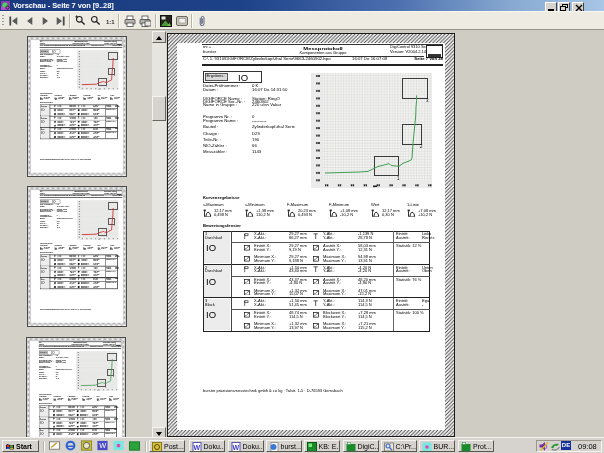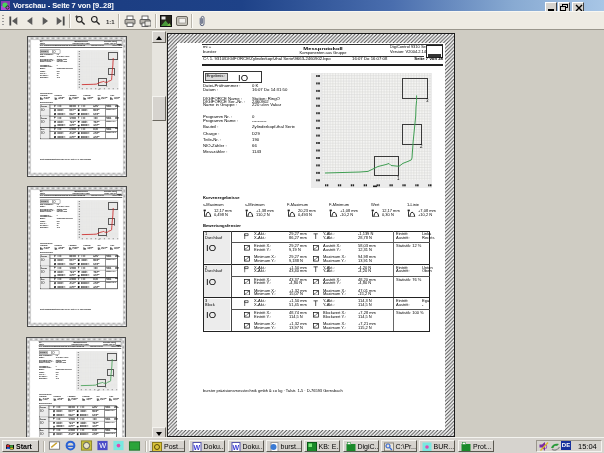--- a/index.html
+++ b/index.html
@@ -1958,13 +1958,13 @@
 <svg class="abs" style="left:538px;top:3px;" width="12" height="11" viewBox="0 0 12 11">
       <path d="M1.5 3.5 h2.5 L7 1 v9 L4 6.5 H1.5 Z" fill="#7a2aa4"></path>
       <path d="M7.5 3 c1.5 1 1.5 4 0 5" stroke="#9a4ac4" stroke-width="1" fill="none"></path>
       <path d="M2.5 9.5 L10 1.5" stroke="#d8b82a" stroke-width="1.3"></path>
     </svg>
 <svg class="abs" style="left:550px;top:3px;" width="11" height="11" viewBox="0 0 11 11">
       <path d="M1 7 C2 3 6 2 9 3 L7 5 C5 4.5 4 5 3.5 7 Z" fill="#2a9a3a"></path>
       <path d="M2 8 C4 10 8 9 9.5 6" stroke="#888" stroke-width="1.2" fill="none"></path>
     </svg>
 <div class="abs" style="left:561px;top:3px;width:10px;height:9px;background:#16309c;color:#fff;font-size:6px;font-weight:bold;text-align:center;line-height:9px;">DE</div>
-<div class="abs" style="left:578px;top:4px;font-size:7.5px;color:#000;">15:04</div>
+<div class="abs" style="left:578px;top:4px;font-size:7.5px;color:#000;">09:08</div>
 </div>
 </body></html>

